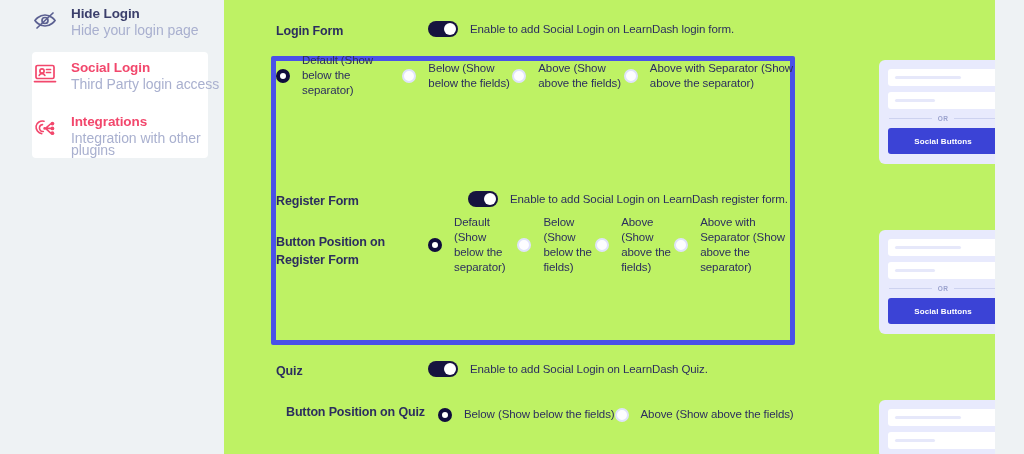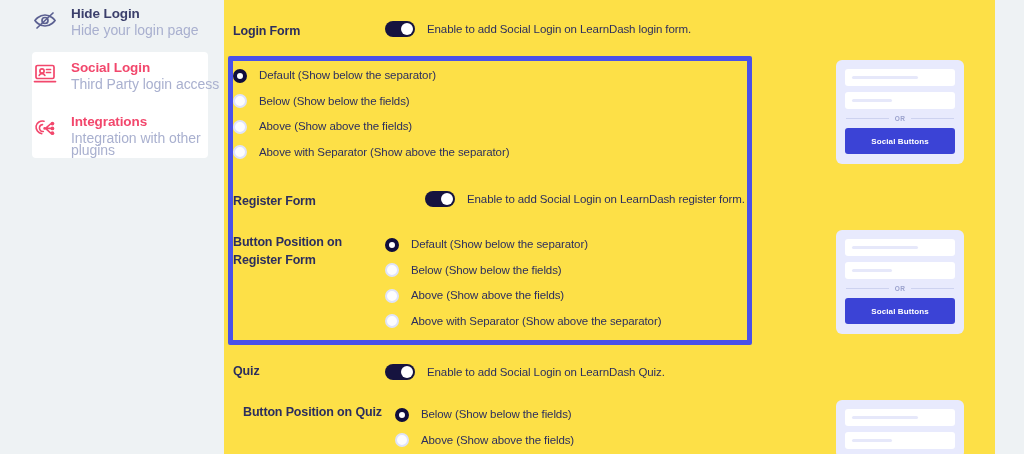--- a/index.html
+++ b/index.html
@@ -49,22 +49,23 @@
   .nav-title.accent { color: #f2476c; }
   .nav-sub {
     font-size: 14px; color: #a9b0cf; line-height: 12px; letter-spacing: -0.05px;
   }
 
   
   .main {
     position: relative;
     width: 771px;
     height: 454px;
-    background: #fde047;
+    background: #bef264;
     flex: 0 0 771px;
+    padding-left: 43px;
   }
   .page-bg-right {
     position: absolute; left: 995px; top: 0; width: 29px; height: 454px;
     background: #eef2f4;
   }
 
   .content { position: relative; width: 771px; height: 454px; }
 
   
   .highlight-box {
@@ -111,21 +112,21 @@
     background: #ffffff;
   }
   .toggle-desc {
     font-size: 11.5px;
     color: #2c2e5e;
     letter-spacing: -0.1px;
     line-height: 16px;
   }
 
   
-  .radio-group { display: flex; flex-direction: column; gap: 0; }
+  .radio-group { display: flex; flex-direction: row; gap: 0; }
   .radio-row {
     display: flex; align-items: center;
     height: 25.5px;
     gap: 12px;
   }
   .radio {
     width: 14px; height: 14px;
     border-radius: 50%;
     flex: 0 0 14px;
     border: 2px solid #dfe3fb;
@@ -308,21 +309,21 @@
               <span class="radio-label">Above (Show above the fields)</span>
             </label>
             <label class="radio-row">
               <span class="radio"></span>
               <span class="radio-label">Above with Separator (Show above the separator)</span>
             </label>
           </div>
         </div>
       </div>
 
-      <div class="row" style="left:9px; top:361px; width:520px;align-items:flex-end;">
+      <div class="row" style="left:9px; top:361px; width:520px;">
         <div class="row-label">Quiz</div>
         <div class="row-control">
           <div class="toggle-line">
             <span class="toggle">
                 <span class="knob"></span>
               </span>
             <span class="toggle-desc">Enable to add Social Login on LearnDash Quiz.</span>
           </div>
         </div>
       </div>

